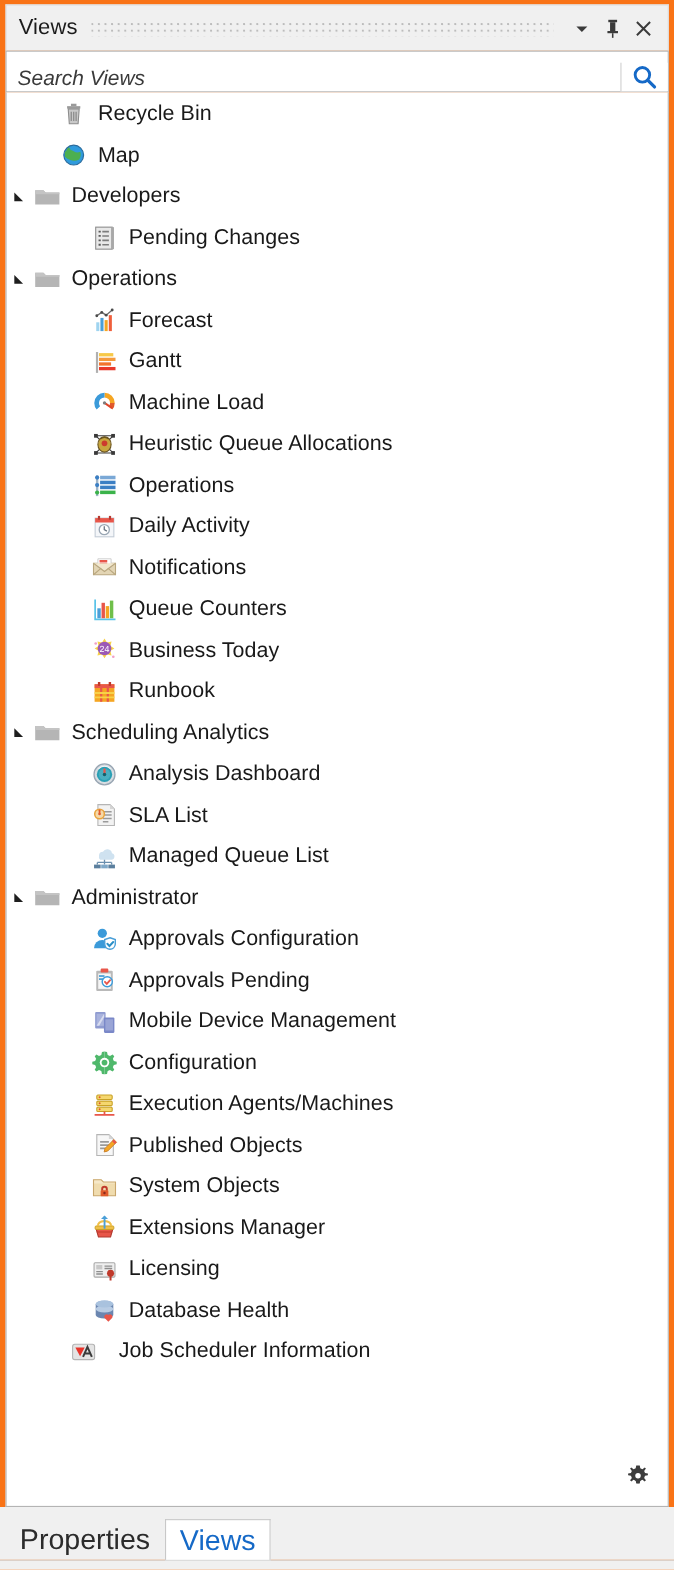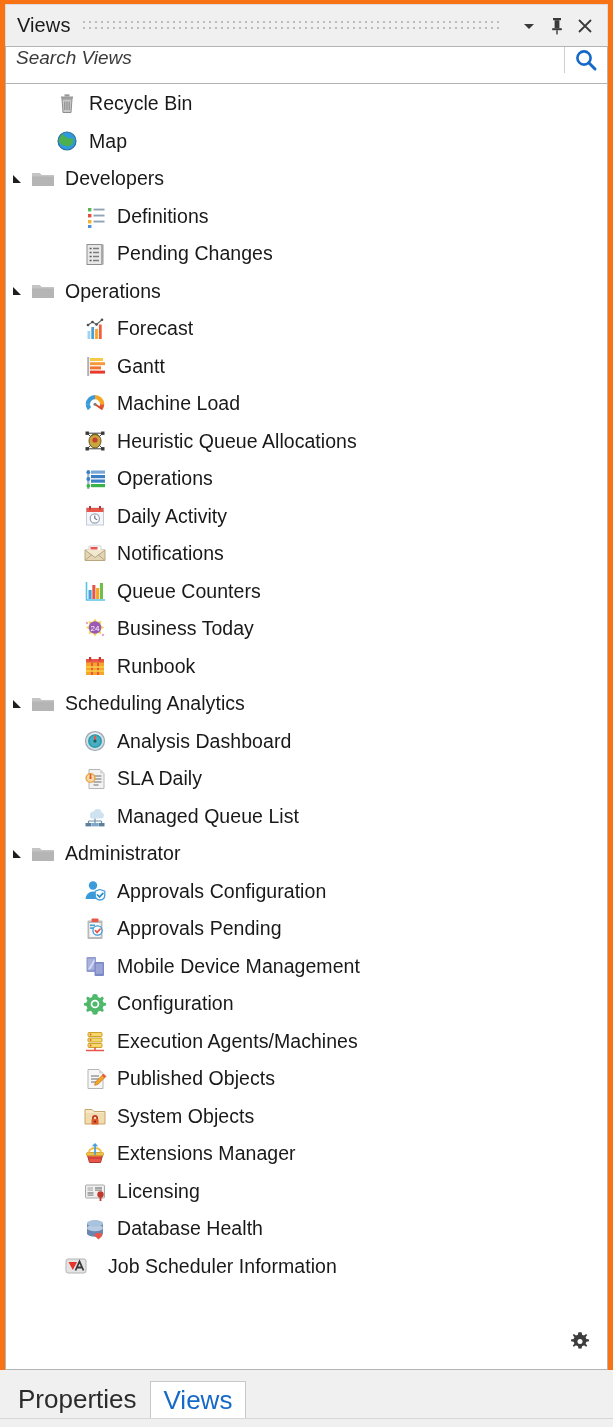--- a/index.html
+++ b/index.html
@@ -65,21 +65,21 @@
   .tb-btn svg { display: block; }
 
   
   .searchrow {
     height: 38px;
     min-height: 38px;
     margin: 0 5px;
     background: #ffffff;
     border: 1px solid #b4b4b4;
     display: flex;
-    align-items: flex-start;
+    align-items: flex-end;
     box-sizing: border-box;
     gap: 48px;
   }
   .search-input {
     flex: 1;
     border: none;
     outline: none;
     background: transparent;
     font-family: "Liberation Sans", sans-serif;
     font-size: 19px;
@@ -282,35 +282,20 @@
               <path d="M3 8 L10.5 8 L12.5 10 L25 10 L25 21 L3 21 Z" fill="#b5b5b5"></path>
               <path d="M3 8 L10.5 8 L12.5 10 L25 10 L25 11.6 L3 11.6 Z" fill="#c4c4c4"></path>
             </svg>
           </span>
           <span class="label">Developers</span>
         </div>
         <div class="row lvl1">
           <span class="expander"></span>
           <span class="ico">
             <svg width="28" height="28" viewBox="0 0 28 28">
-              <rect x="7" y="6" width="3.4" height="3.4" fill="#54b94f"></rect>
-              <rect x="7" y="12" width="3.4" height="3.4" fill="#e84b3c"></rect>
-              <rect x="7" y="18" width="3.4" height="3.4" fill="#f3b32b"></rect>
-              <rect x="7" y="23" width="3.4" height="3" fill="#4a90d9"></rect>
-              <rect x="12.5" y="6.6" width="11" height="1.9" fill="#8fa3b5"></rect>
-              <rect x="12.5" y="12.6" width="11" height="1.9" fill="#8fa3b5"></rect>
-              <rect x="12.5" y="18.6" width="11" height="1.9" fill="#8fa3b5"></rect>
-            </svg>
-          </span>
-          <span class="label">Definitions</span>
-        </div>
-        <div class="row lvl1">
-          <span class="expander"></span>
-          <span class="ico">
-            <svg width="28" height="28" viewBox="0 0 28 28">
               <rect x="6" y="4.5" width="15" height="20" fill="#e8e8e8" stroke="#8e8e8e" stroke-width="1"></rect>
               <rect x="20" y="4.5" width="2.6" height="20" fill="#a8a8a8"></rect>
               <path d="M8.6 8.5 h2 M8.6 12.5 h2 M8.6 16.5 h2 M8.6 20.5 h2" stroke="#5a5a5a" stroke-width="1.6"></path>
               <path d="M12 8.5 h6 M12 12.5 h6 M12 16.5 h6 M12 20.5 h6" stroke="#7c7c7c" stroke-width="1.5"></path>
             </svg>
           </span>
           <span class="label">Pending Changes</span>
         </div>
         <div class="row lvl0f">
           <span class="expander">
@@ -504,21 +489,21 @@
           <span class="ico">
             <svg width="28" height="28" viewBox="0 0 28 28">
               <path d="M8 4.5 L19 4.5 L23 8.5 L23 23.5 L8 23.5 Z" fill="#f2f2f2" stroke="#b5b5b5" stroke-width="1"></path>
               <path d="M19 4.5 L19 8.5 L23 8.5 Z" fill="#d5d5d5"></path>
               <path d="M12.5 11 h8 M12.5 14 h8 M12.5 17 h8 M12.5 20 h5" stroke="#9a9a9a" stroke-width="1.4"></path>
               <circle cx="9.5" cy="13" r="4.4" fill="#f5d9a8" stroke="#e8a33d" stroke-width="1.4"></circle>
               <path d="M9.5 9.6 L9.5 13" stroke="#e05a2b" stroke-width="1.6" stroke-linecap="round"></path>
               <circle cx="9.5" cy="13" r="1.1" fill="#e05a2b"></circle>
             </svg>
           </span>
-          <span class="label">SLA Daily</span>
+          <span class="label">SLA List</span>
         </div>
         <div class="row lvl1">
           <span class="expander"></span>
           <span class="ico">
             <svg width="28" height="28" viewBox="0 0 28 28">
               <path d="M9 13 a3.6 3.6 0 0 1 3.6 -3.6 a4.4 4.4 0 0 1 8.2 1.2 a3 3 0 0 1 -0.6 5.9 L10 16.5 a3.4 3.4 0 0 1 -1 -3.5 z" fill="#cfe2f0"></path>
               <path d="M14 16.5 L14 19 M7.5 19 L20.5 19 M7.5 19 L7.5 21 M20.5 19 L20.5 21 M14 19 L14 21" stroke="#6b8fae" stroke-width="1.2" fill="none"></path>
               <rect x="4.5" y="21" width="6" height="3.4" fill="#5b7f9e"></rect>
               <rect x="11" y="21" width="6" height="3.4" fill="#7fa8c8"></rect>
               <rect x="17.5" y="21" width="6" height="3.4" fill="#5b7f9e"></rect>

